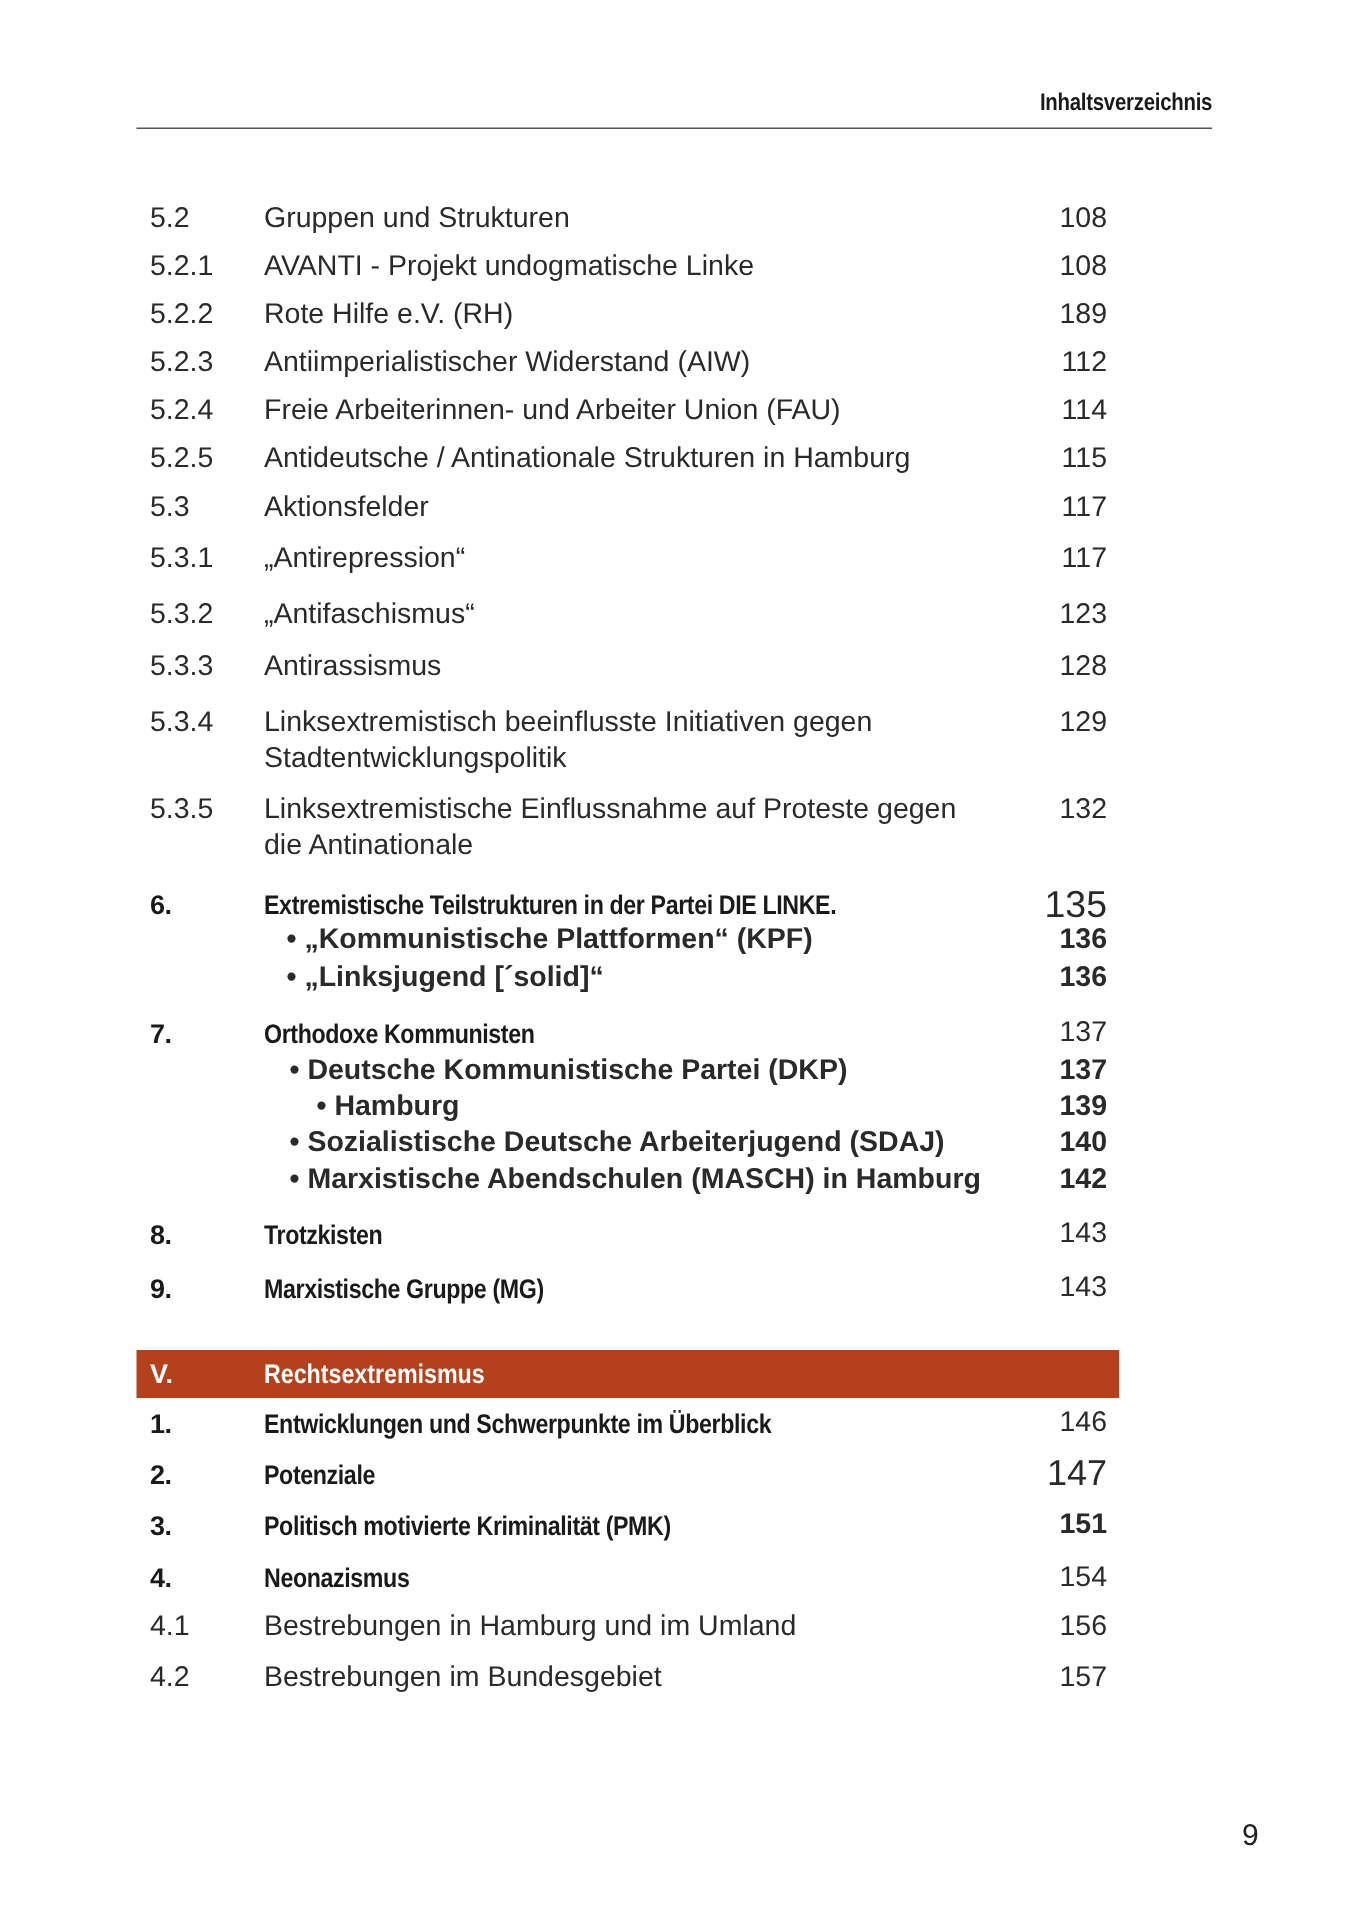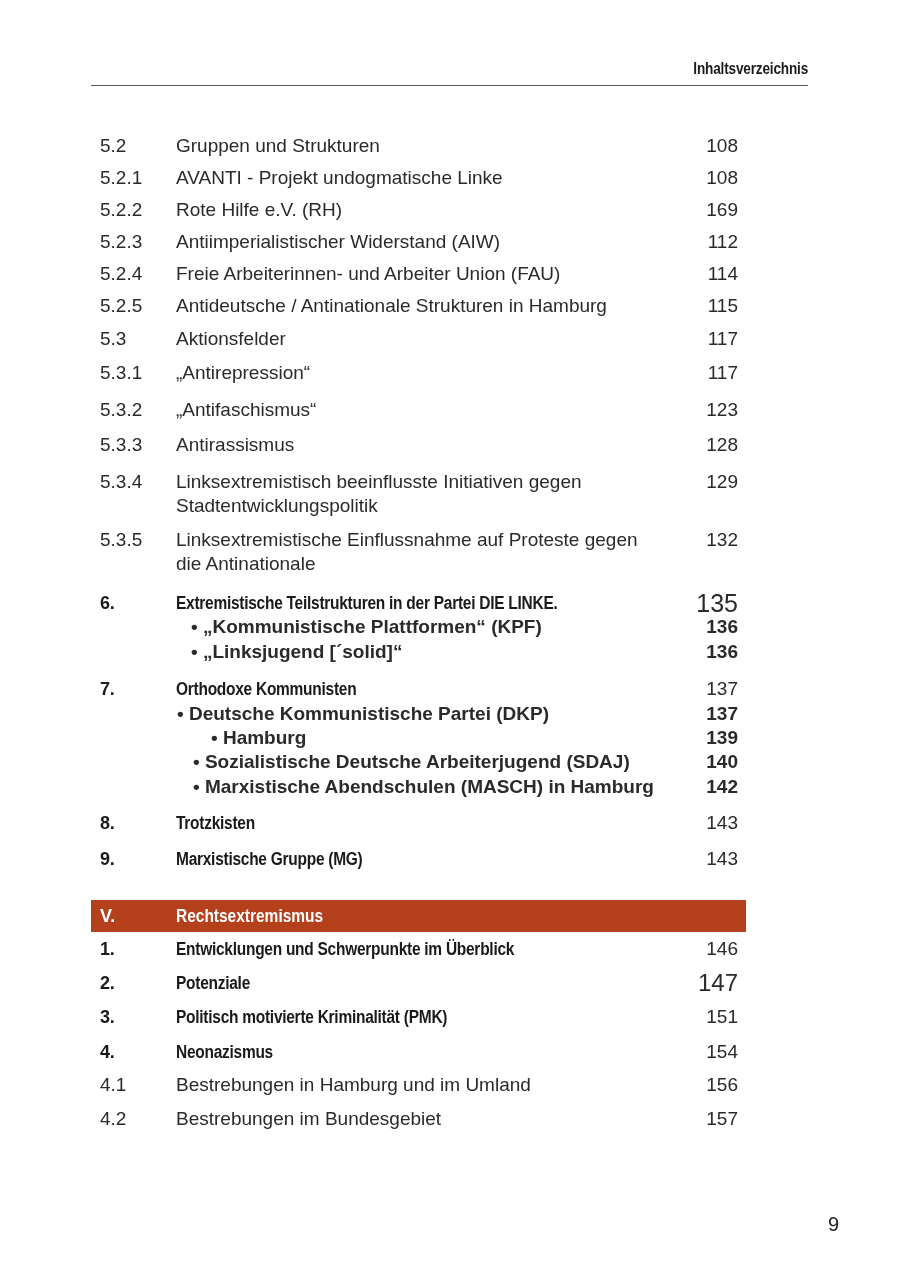--- a/index.html
+++ b/index.html
@@ -40,21 +40,21 @@
     <span class="page">108</span>
   </div>
   <div class="row" style="top:166px">
     <span class="num">5.2.1</span>
     <span class="title">AVANTI - Projekt undogmatische Linke</span>
     <span class="page">108</span>
   </div>
   <div class="row" style="top:198px">
     <span class="num">5.2.2</span>
     <span class="title">Rote Hilfe e.V. (RH)</span>
-    <span class="page">169</span>
+    <span class="page">189</span>
   </div>
   <div class="row" style="top:230px">
     <span class="num">5.2.3</span>
     <span class="title">Antiimperialistischer Widerstand (AIW)</span>
     <span class="page">112</span>
   </div>
   <div class="row" style="top:262px">
     <span class="num">5.2.4</span>
     <span class="title">Freie Arbeiterinnen- und Arbeiter Union (FAU)</span>
     <span class="page">114</span>
@@ -114,21 +114,21 @@
     <span class="title" style="left:100px">• „Linksjugend [´solid]“</span>
     <span class="page">136</span>
   </div>
 
   <div class="row bold" style="top:677px">
     <span class="num">7.</span>
     <span class="title bold-cond">Orthodoxe Kommunisten</span>
     <span class="page" style="font-weight:normal;font-size:19px;">137</span>
   </div>
   <div class="sub" style="top:702px">
-    <span class="title" style="left:86px">• Deutsche Kommunistische Partei (DKP)</span>
+    <span class="title" style="left:102px">• Deutsche Kommunistische Partei (DKP)</span>
     <span class="page">137</span>
   </div>
   <div class="sub" style="top:726px">
     <span class="title" style="left:120px">• Hamburg</span>
     <span class="page">139</span>
   </div>
   <div class="sub" style="top:750px">
     <span class="title" style="left:102px">• Sozialistische Deutsche Arbeiterjugend (SDAJ)</span>
     <span class="page">140</span>
   </div>
@@ -159,21 +159,21 @@
     <span class="page" style="font-weight:normal;font-size:19px;text-align:right;">146</span>
   </div>
   <div class="row bold" style="top:971px">
     <span class="num">2.</span>
     <span class="title bold-cond">Potenziale</span>
     <span class="page" style="font-weight:normal;font-size:24px;">147</span>
   </div>
   <div class="row bold" style="top:1005px">
     <span class="num">3.</span>
     <span class="title bold-cond">Politisch motivierte Kriminalität (PMK)</span>
-    <span class="page" style="font-weight:normal;font-size:19px;">151</span>
+    <span class="page" style="font-weight:bold;font-size:19px;">151</span>
   </div>
   <div class="row bold" style="top:1040px">
     <span class="num">4.</span>
     <span class="title bold-cond">Neonazismus</span>
     <span class="page" style="font-weight:normal;font-size:19px;">154</span>
   </div>
   <div class="row" style="top:1073px">
     <span class="num">4.1</span>
     <span class="title">Bestrebungen in Hamburg und im Umland</span>
     <span class="page">156</span>

